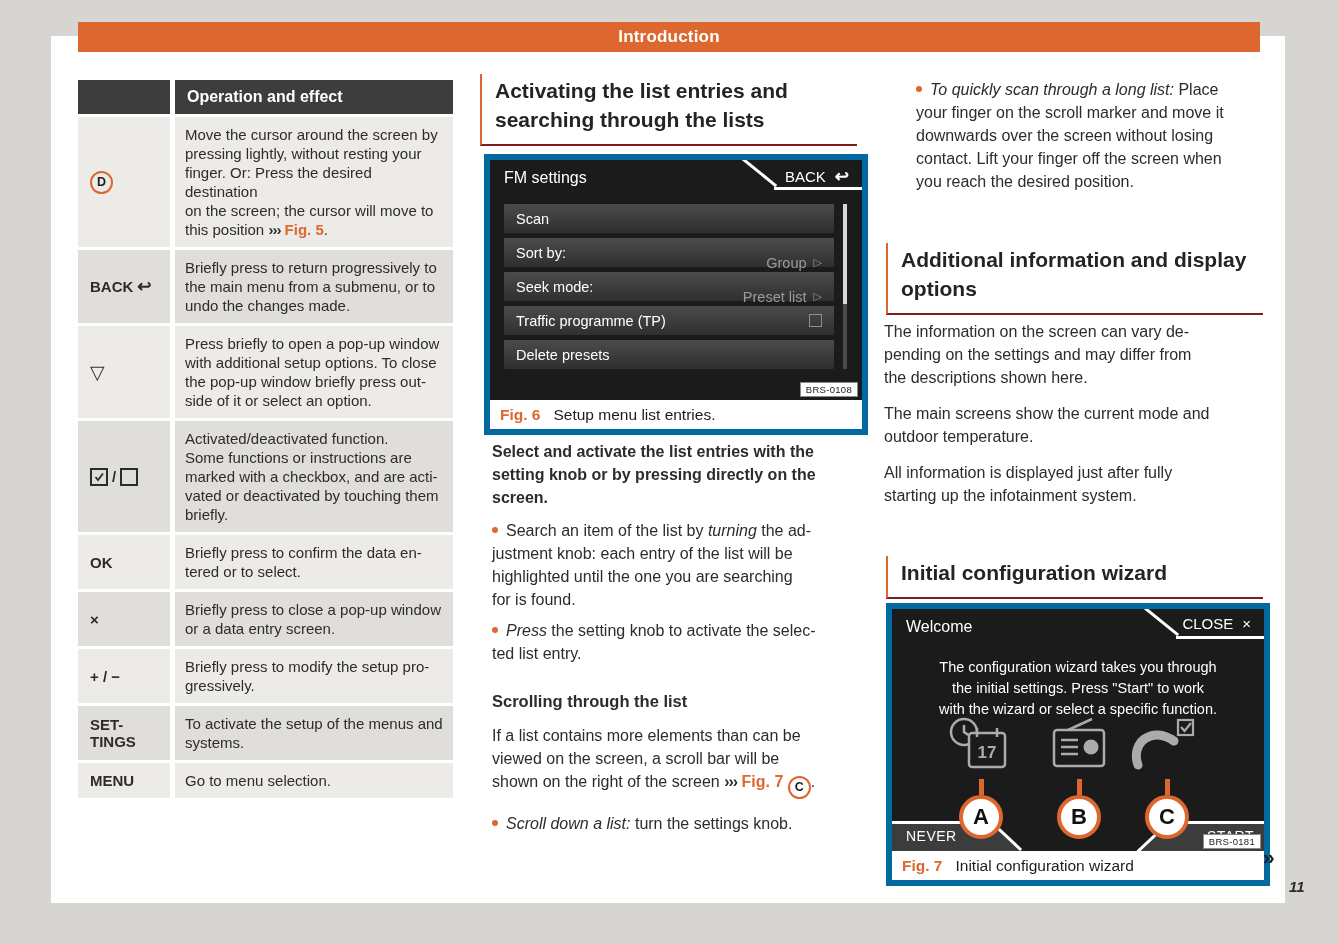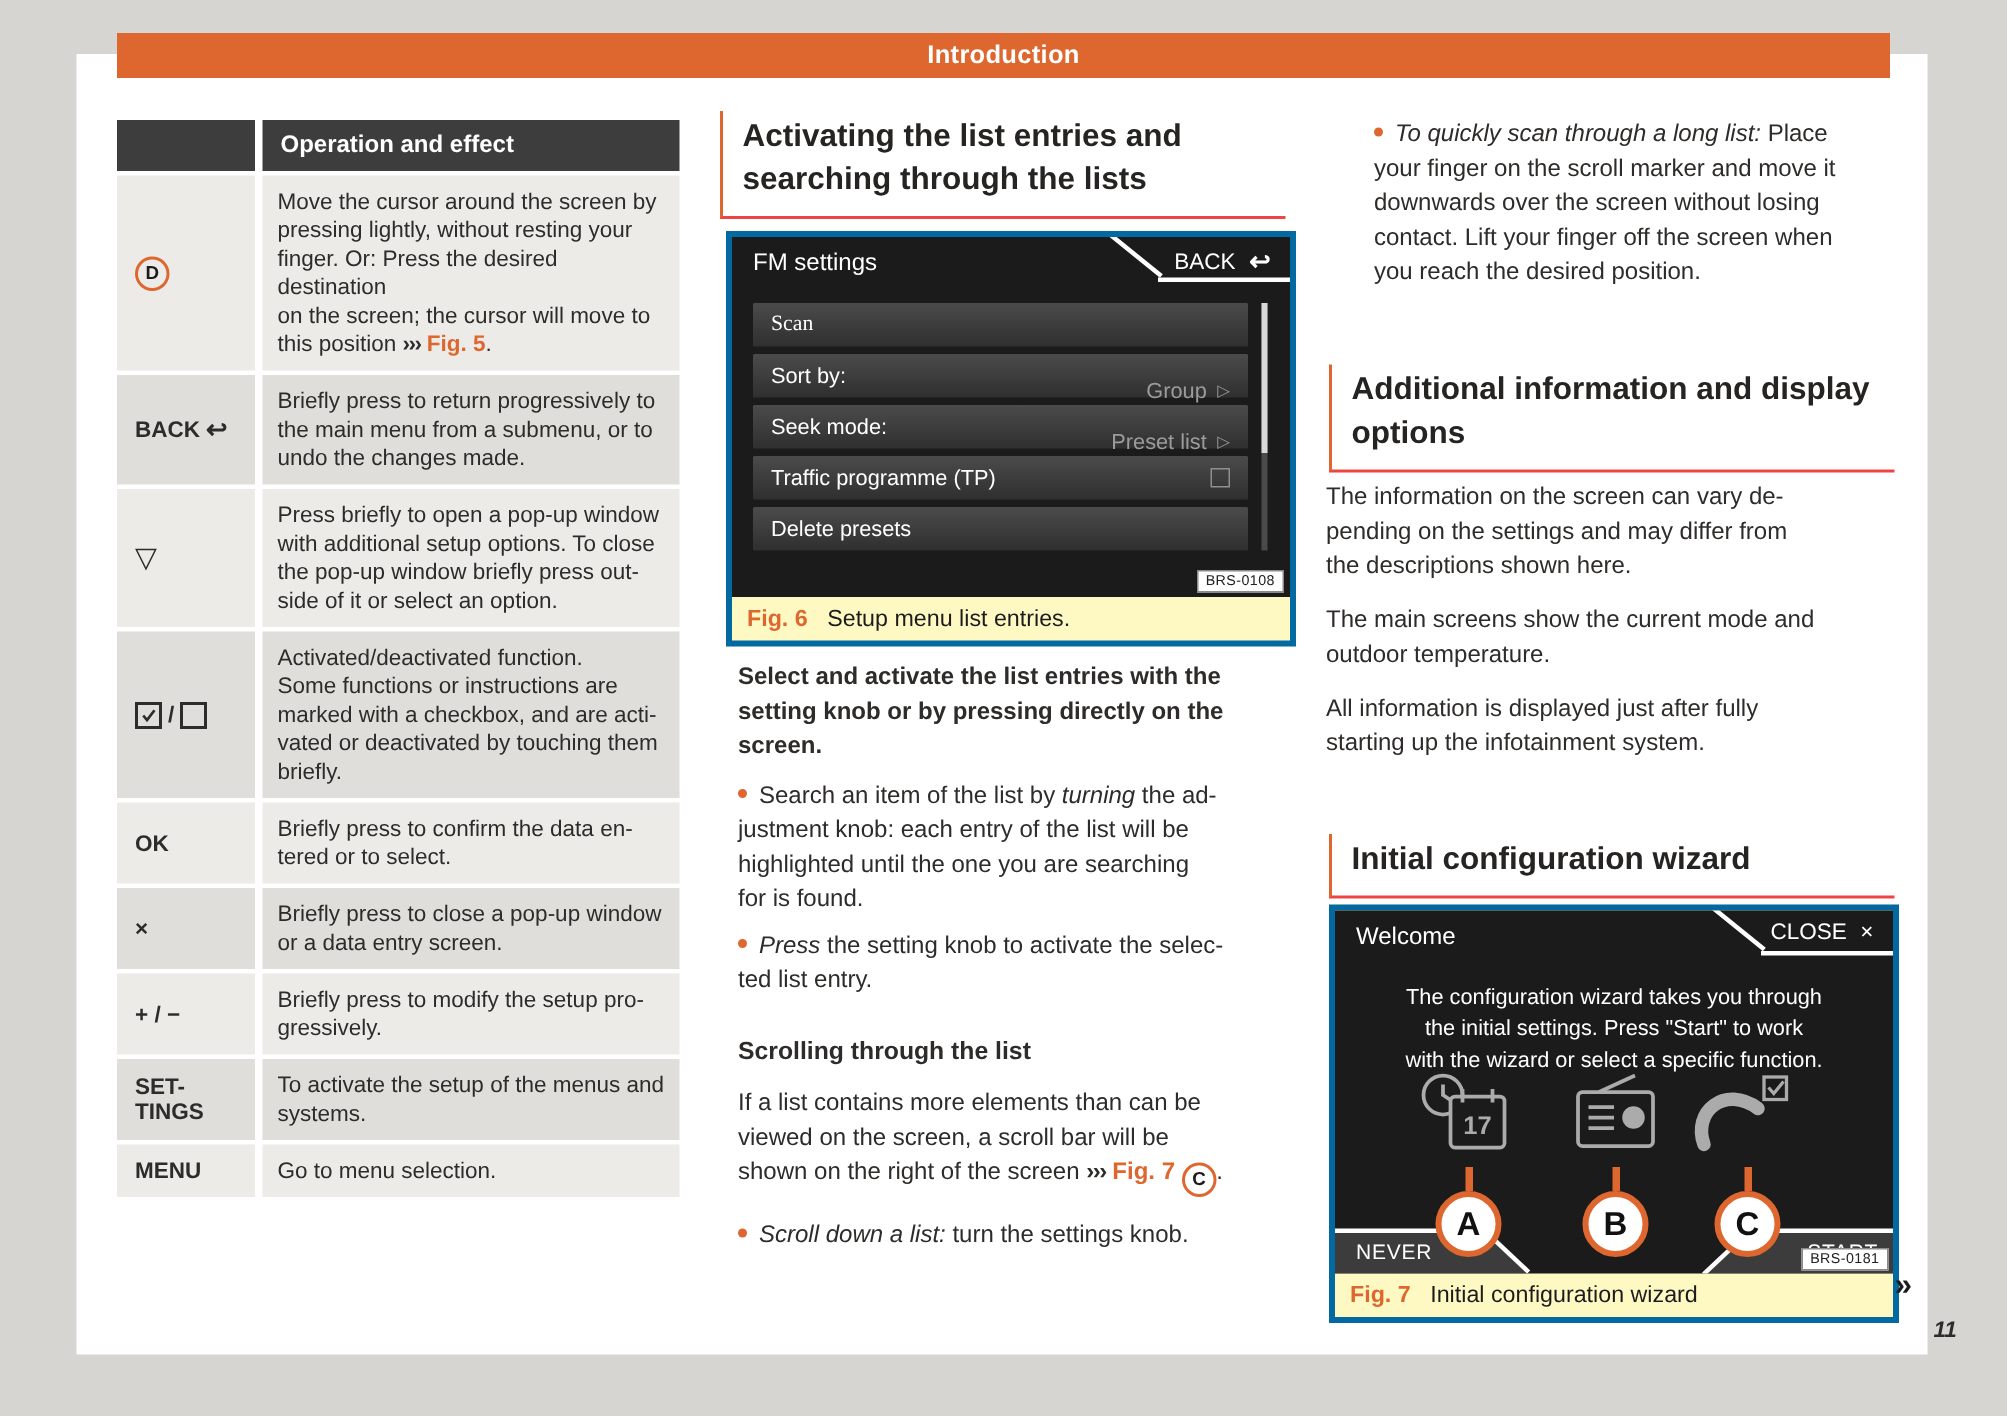--- a/index.html
+++ b/index.html
@@ -30,25 +30,25 @@
   .cb svg{display:block;}
   
   .txt{font-size:16px;line-height:23px;white-space:pre-line;}
   .bold{font-weight:bold;}
   .em{font-style:italic;}
   .ref{color:#DE672F;font-weight:bold;}
   .marker{font-weight:bold;letter-spacing:-1px;}
   .dot{display:inline-block;width:6px;height:6px;border-radius:50%;background:#DE672F;
        margin-right:8px;vertical-align:3px;}
   .subhead{font-size:16.5px;font-weight:bold;}
-  .sech{border-left:2px solid #DE672F;border-bottom:2px solid #ef4444;
+  .sech{border-left:2px solid #DE672F;border-bottom:2px solid #7f1d1d;
         padding:2px 0 10px 13px;font-size:21px;line-height:29px;font-weight:bold;color:#262422;
         white-space:pre-line;}
   
-  .figbox{border:4px solid #0369a1;background:#fef9c3;}
+  .figbox{border:6px solid #0369a1;background:#ffffff;}
   .screen{position:relative;background:#1B1B1B;overflow:hidden;}
   .figcap{height:29px;display:flex;align-items:center;gap:13px;padding-left:10px;font-size:15.5px;color:#1c1c1c;}
   .figlab{color:#DE672F;font-weight:bold;}
   .wline{position:absolute;background:#fff;}
   .scrtitle{position:absolute;left:14px;top:9px;color:#fff;font-size:16px;}
   .cornerbtn{position:absolute;right:13px;top:6px;color:#fff;font-size:15px;display:flex;gap:9px;align-items:center;}
   .codelbl{position:absolute;background:#fff;color:#222;font-size:9.5px;padding:1px 5px;
            border:1px solid #8a8a8a;letter-spacing:.3px;}
   
   .f6row{position:absolute;left:14px;width:330px;height:29px;border-radius:1px;
@@ -156,21 +156,21 @@
 
   <div class="abs figbox" style="left:484px;top:154px;width:372px;">
     <div class="screen" style="height:240px;">
       <div class="scrtitle">FM settings</div>
       <div class="wline" style="left:248px;top:-3px;width:3px;height:48px;transform:rotate(-51deg);transform-origin:top left;"></div>
       <div class="wline" style="left:284px;top:27px;width:88px;height:3px;"></div>
       <div class="cornerbtn">
         <span>BACK</span>
         <span class="backarrow">↩</span>
       </div>
-      <div class="f6row" style="top:44px;font-family:Liberation Serif, serif;">
+      <div class="f6row" style="top:44px;">
         <span>Scan</span>
       </div>
       <div class="f6row" style="top:78px;">
         <span>Sort by:</span>
         <span class="f6val">
             <span>Group</span>
             <span class="f6arrow">▷</span>
           </span>
       </div>
       <div class="f6row" style="top:112px;">

